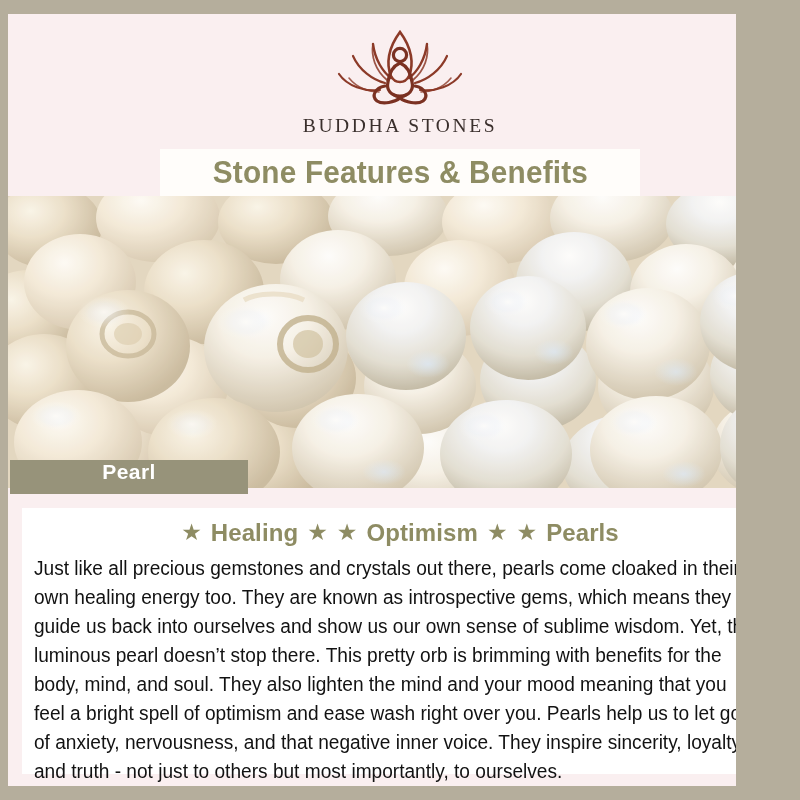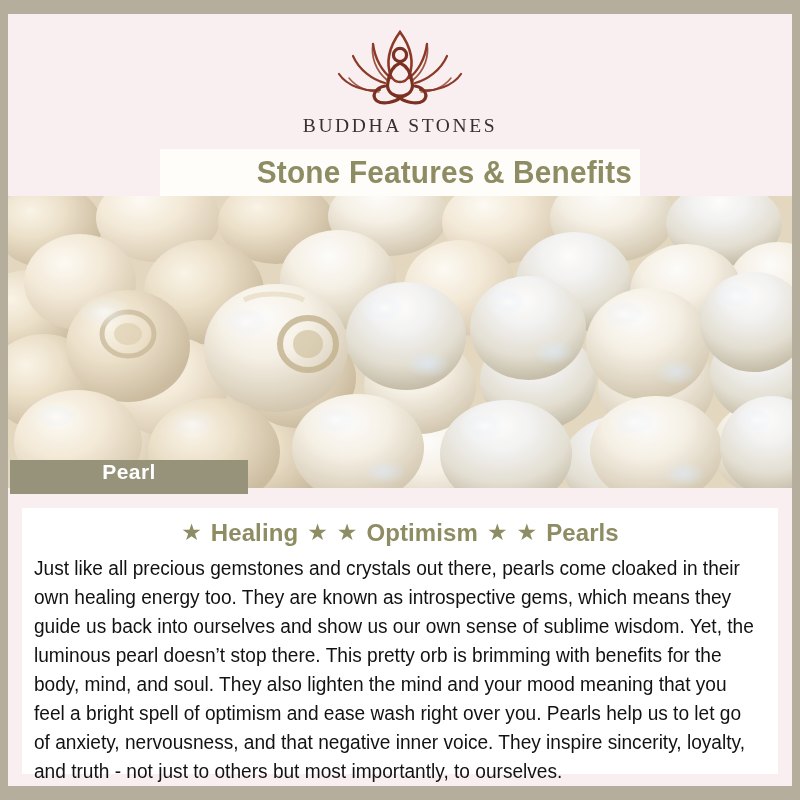--- a/index.html
+++ b/index.html
@@ -21,21 +21,21 @@
     width: 800px;
     height: 800px;
     background: #b5ae9c;
   }
 
   
   .card {
     position: absolute;
     left: 8px;
     top: 14px;
-    width: 784px;
+    width: 728px;
     height: 772px;
     background: #faeff0;
     overflow: hidden;
   }
 
   
   .header {
     position: absolute;
     left: 0; top: 0;
     width: 784px;
@@ -71,21 +71,21 @@
   
   .title-banner {
     position: absolute;
     left: 152px;
     top: 135px;
     width: 480px;
     height: 47px;
     background: #fffdfa;
     display: flex;
     align-items: center;
-    justify-content: flex-end;
+    justify-content: center;
   }
 
   .title-text {
     font-family: "Liberation Sans Narrow", "Liberation Sans", sans-serif;
     font-weight: 700;
     font-size: 31px;
     letter-spacing: 0.2px;
     color: #8e8c63;
     white-space: nowrap;
     transform: scaleX(0.96);

